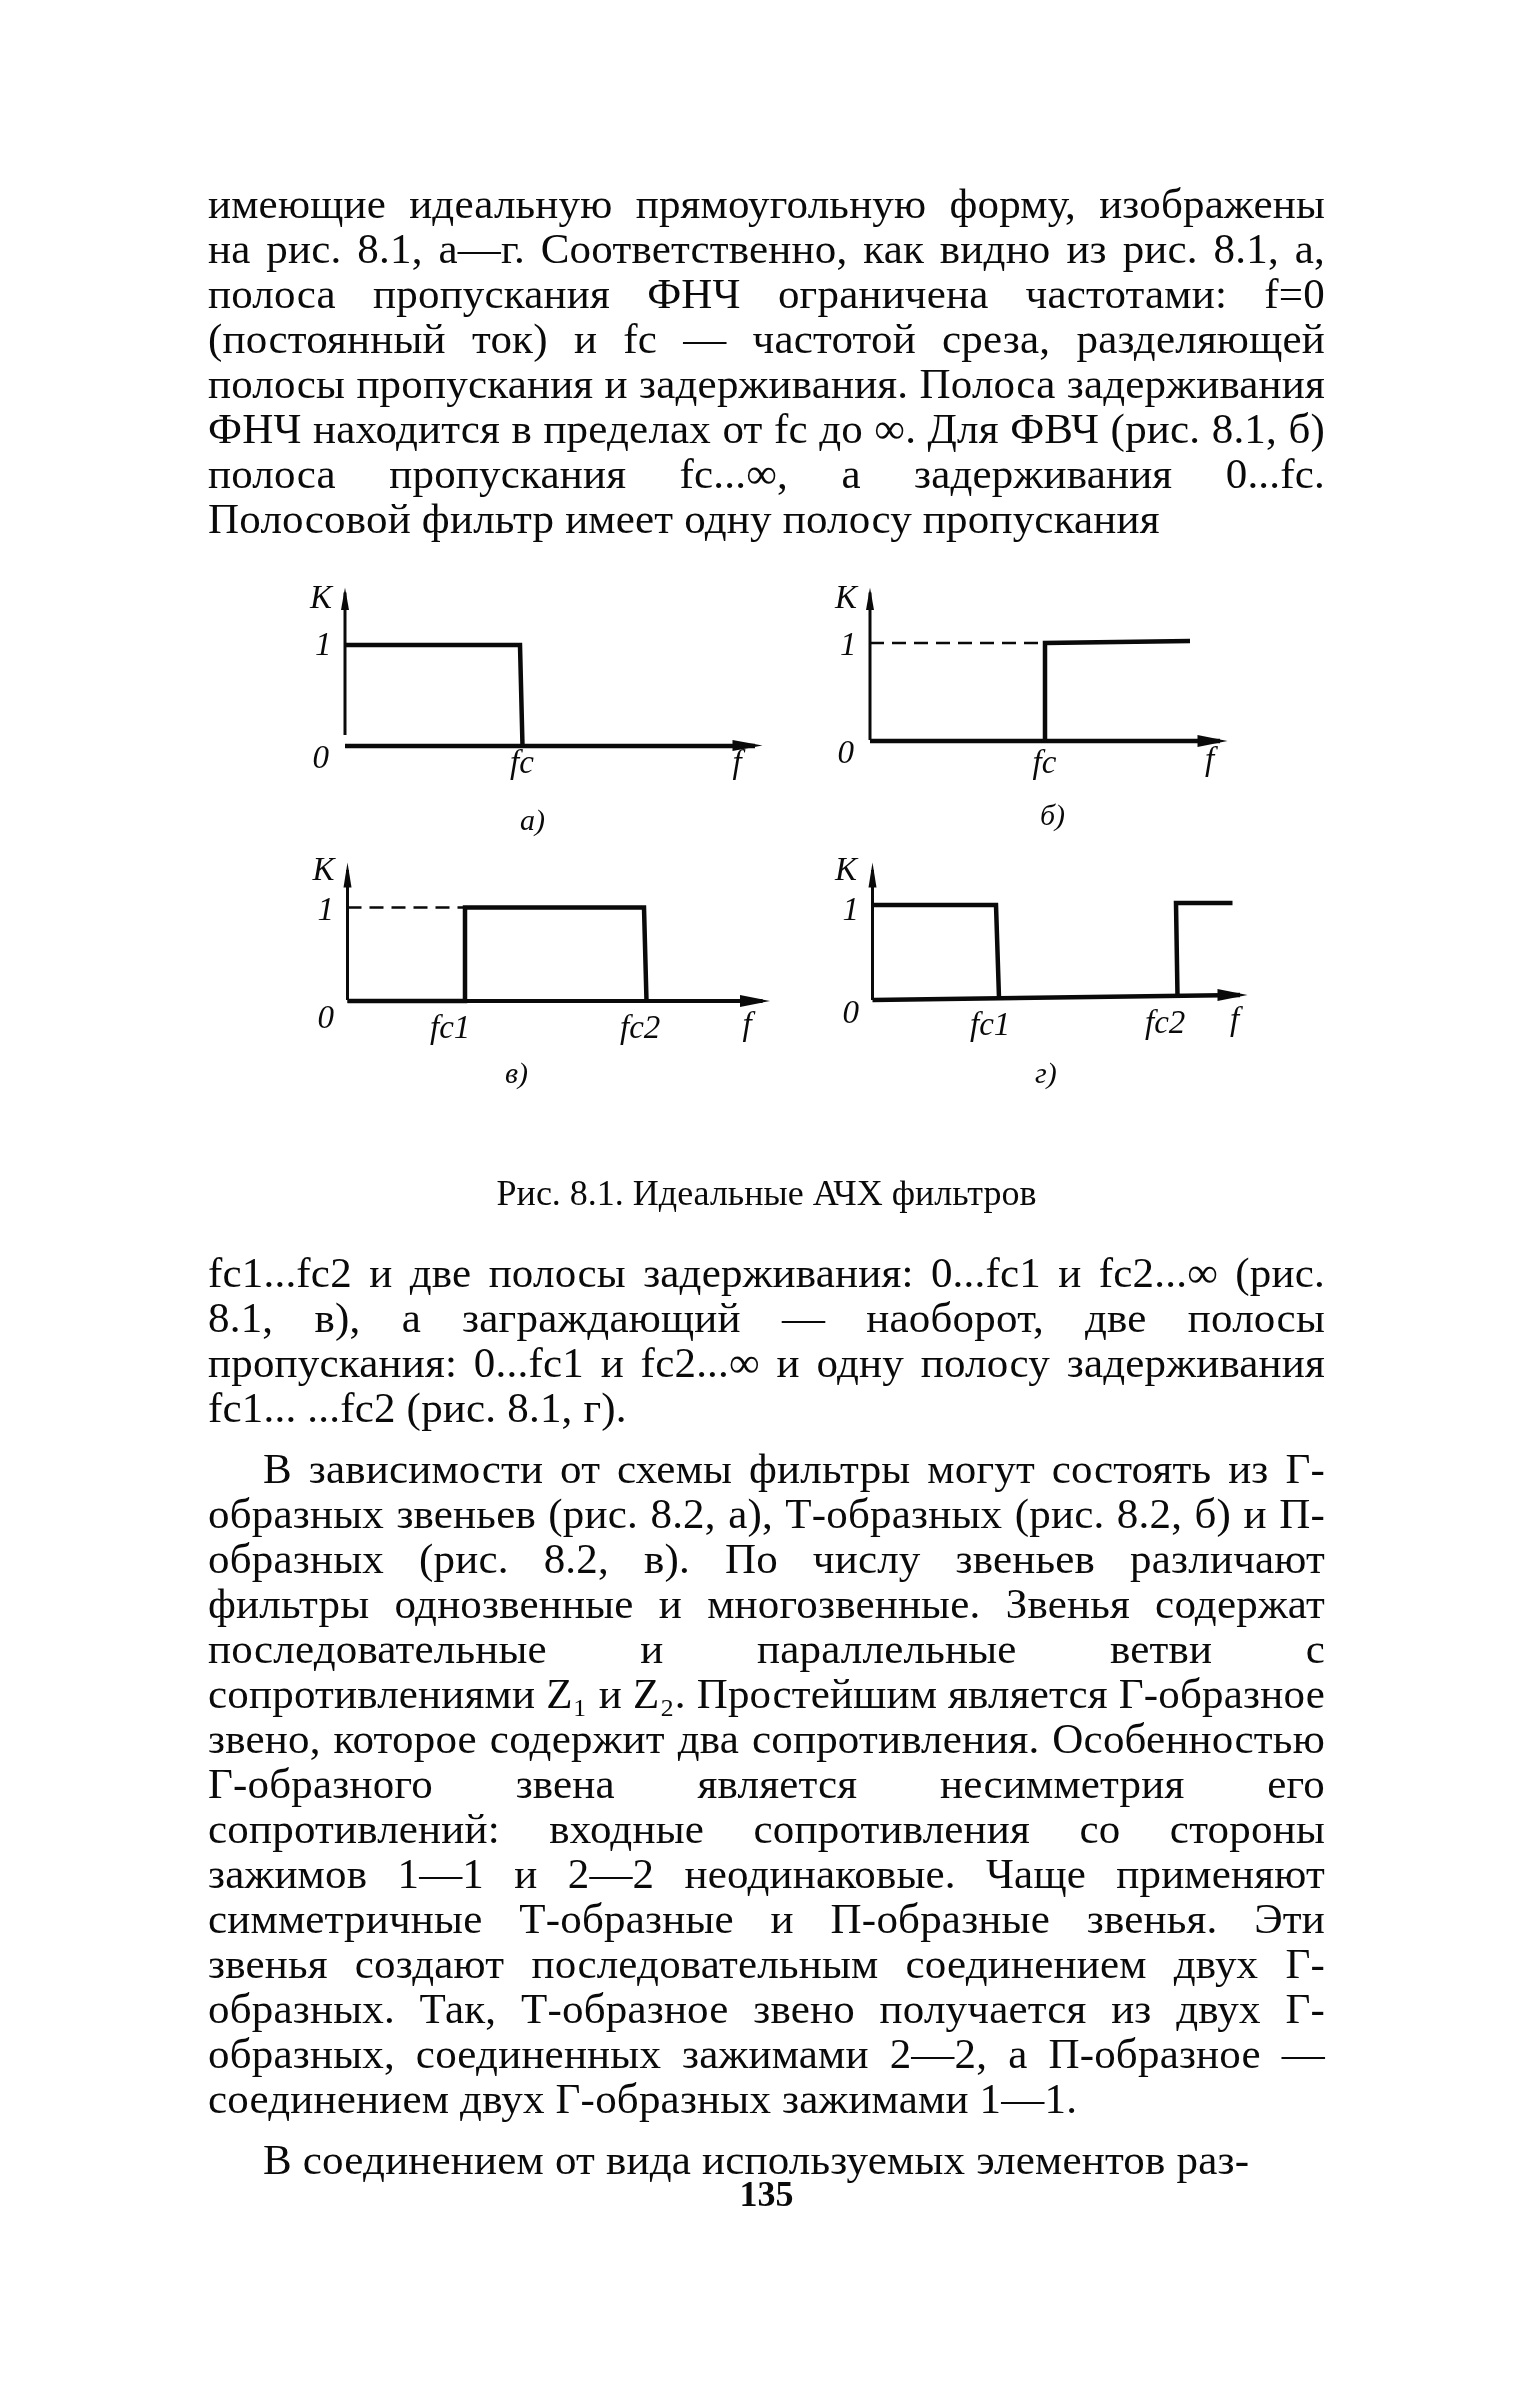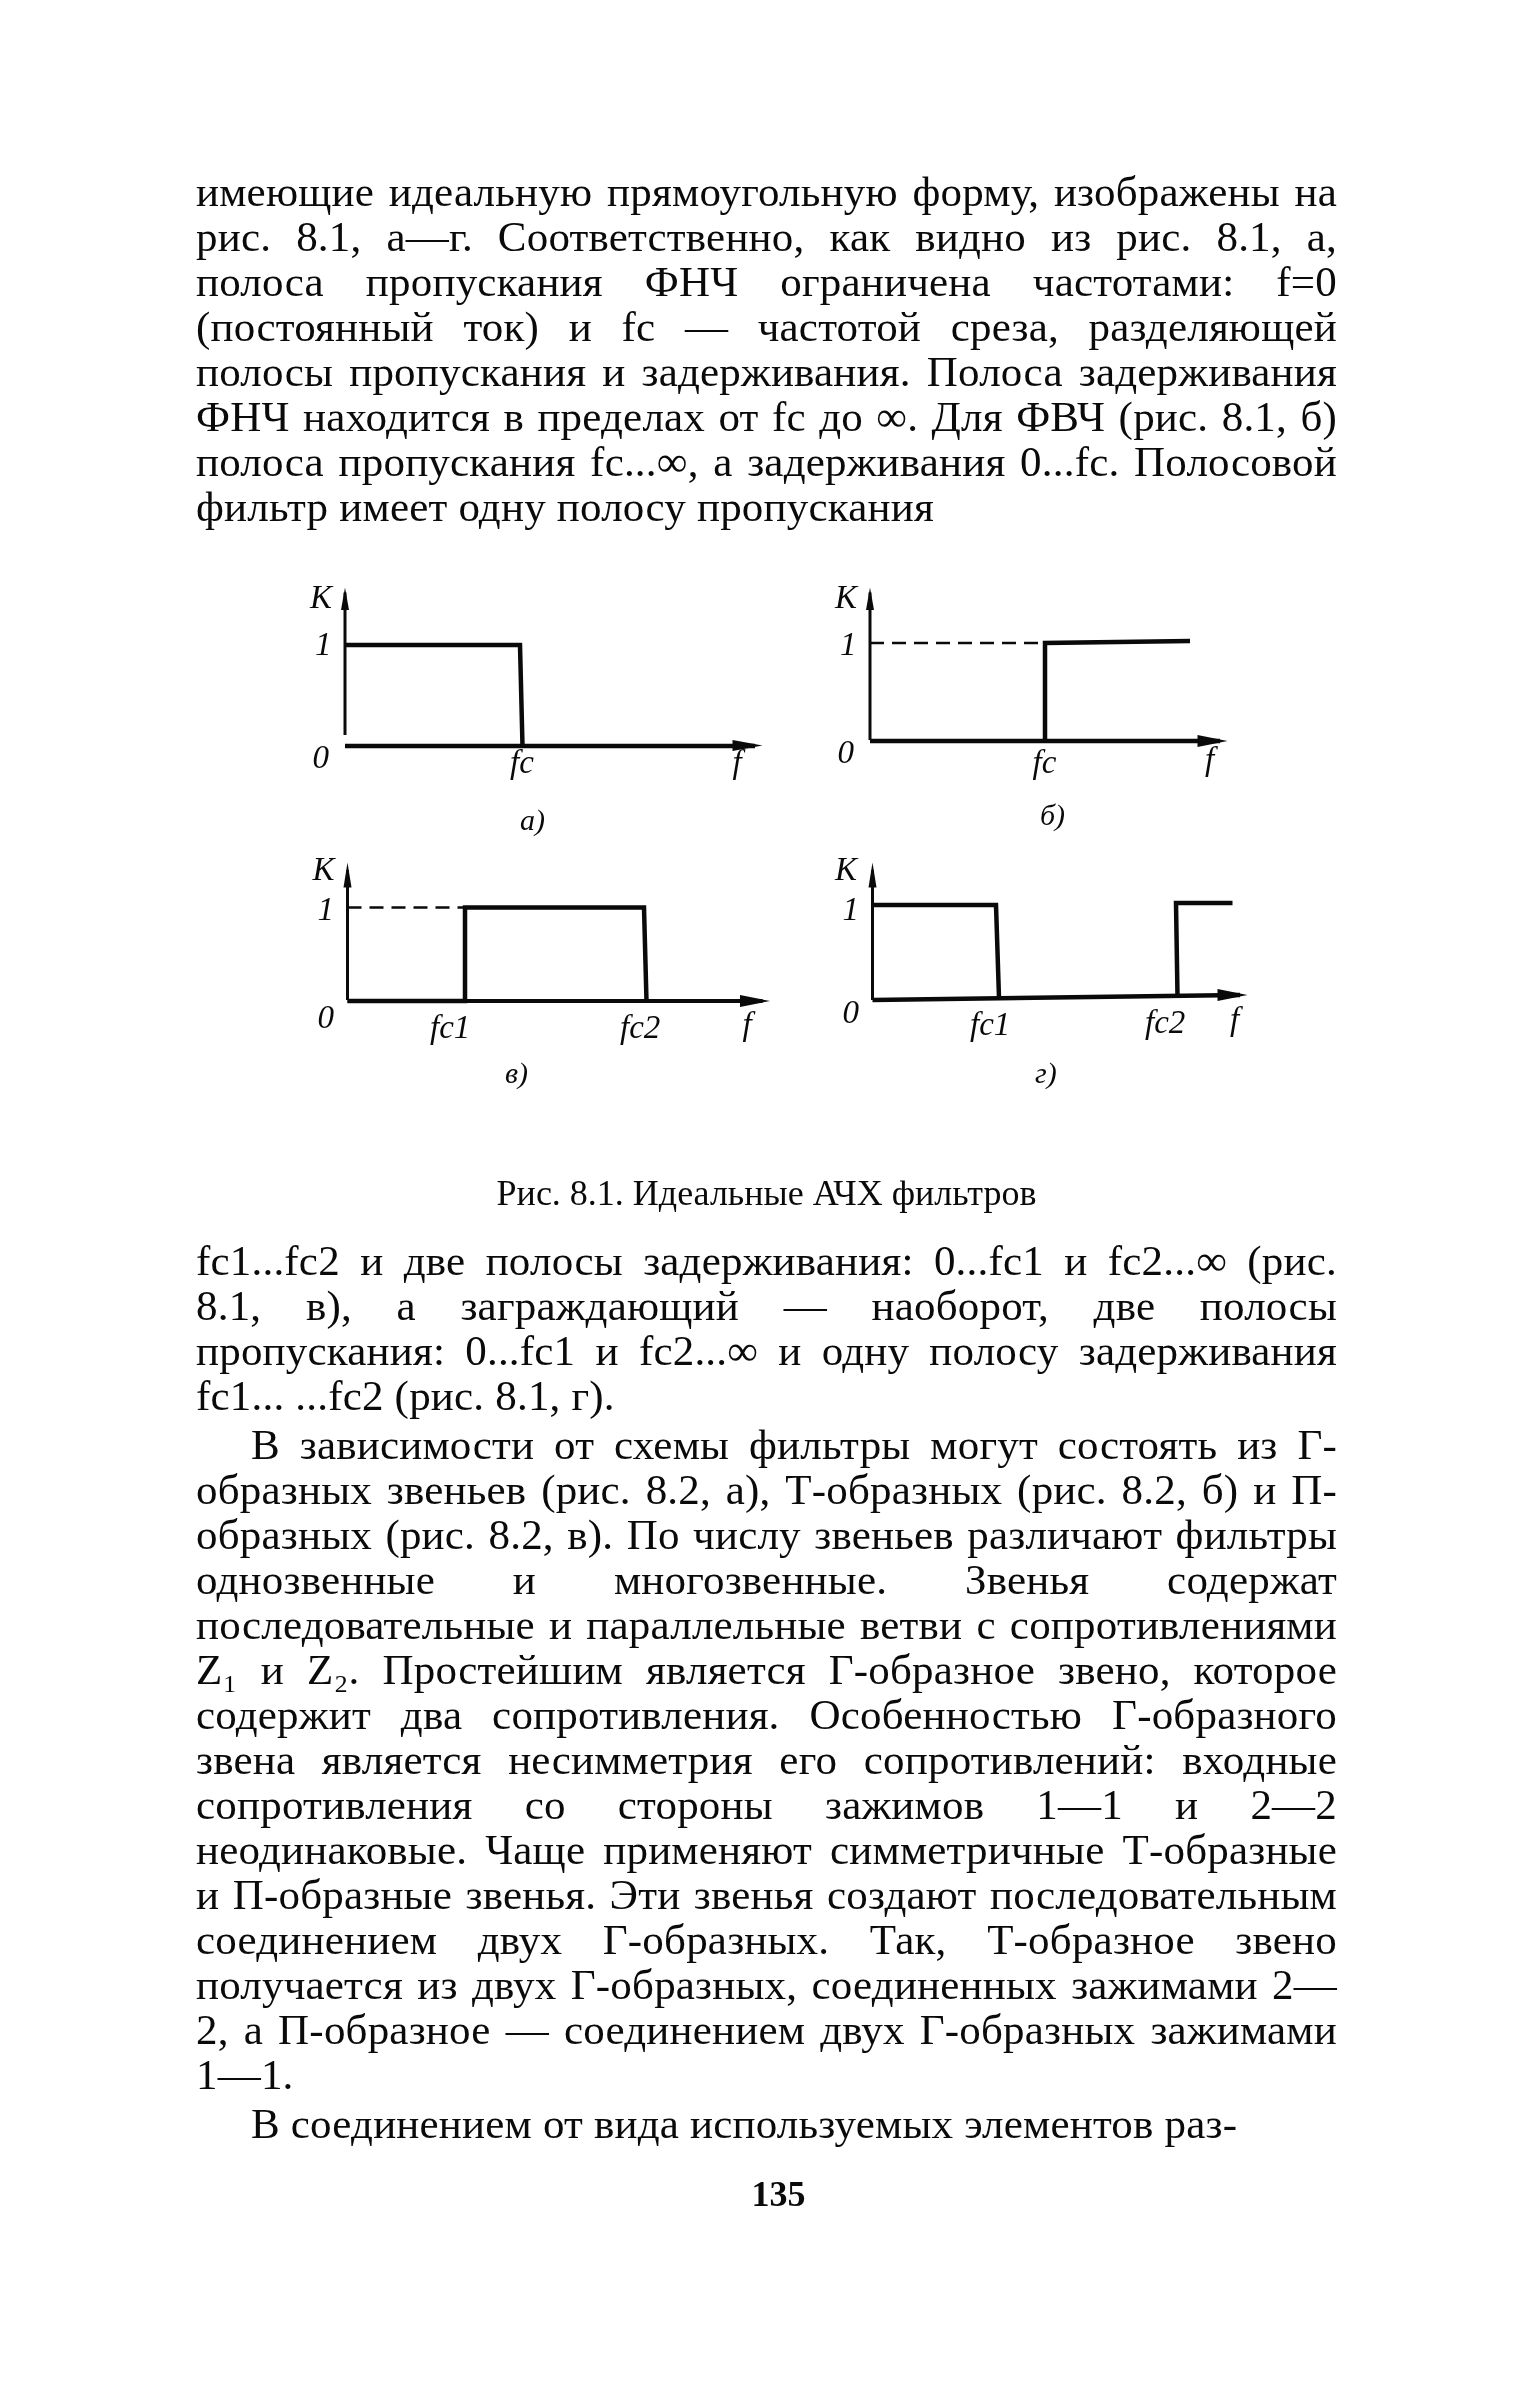--- a/index.html
+++ b/index.html
@@ -1,27 +1,27 @@
 <!DOCTYPE html>
 <html style="font-size:8px"><head>
 <meta charset="utf-8">
 <style>
   html, body { margin: 0; padding: 0; background: #ffffff; }
   body { width: 1537px; height: 2389px; position: relative; overflow: hidden; color: #0a0a0a; font-family: "Liberation Serif", "DejaVu Serif", serif; }
   .page { position: absolute; left: 192px; top: 165px; width: 1149px; }
-  .para { font-size: 43px; line-height: 45px; text-align: justify; margin: 4px; letter-spacing: 0.2px; }
+  .para { font-size: 43px; line-height: 45px; text-align: justify; margin: 16px; letter-spacing: 0.2px; }
   .para .it { }
   .para.indent { text-indent: 55px; }
   .fig { position: absolute; left: 280px; top: 570px; width: 1049px; height: 560px; }
   .fig svg { position: absolute; overflow: visible; }
   .lbl { font-family: "Liberation Serif", serif; font-style: italic; font-size: 66px; fill: #0a0a0a; }
   .sublbl { font-family: "Liberation Serif", serif; font-style: italic; font-size: 60px; fill: #0a0a0a; }
   .caption { position: absolute; left: 0; top: 1164px; width: 1149px; text-align: center; font-size: 36px; margin-top: 8px; }
   .body2 { position: absolute; left: 0; top: 1234px; width: 1149px; }
-  .pagenum { position: absolute; left: 12px; top: 2173px; width: 1149px; text-align: center; font-size: 36px; font-weight: bold; }
+  .pagenum { position: absolute; left: 0; top: 2173px; width: 1149px; text-align: center; font-size: 36px; font-weight: bold; }
 </style>
 </head>
 <body>
 
 <div class="page">
   <p class="para">имеющие идеальную прямоугольную форму, изображены на рис. 8.1, а—г. Соответственно, как видно из рис. 8.1, а, полоса пропускания ФНЧ ограничена частотами: f=0 (постоянный ток) и fc — частотой среза, разделяющей полосы пропускания и задерживания. Полоса задерживания ФНЧ находится в пределах от fc до ∞. Для ФВЧ (рис. 8.1, б) полоса пропускания fc...∞, а задерживания 0...fc. Полосовой фильтр имеет одну полосу пропускания</p>
 </div>
 
 <div class="fig">
 

